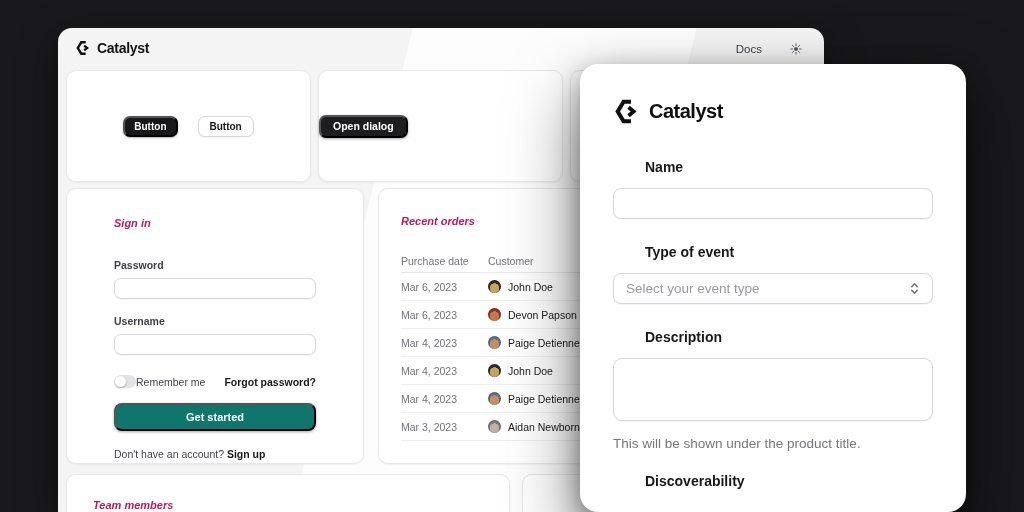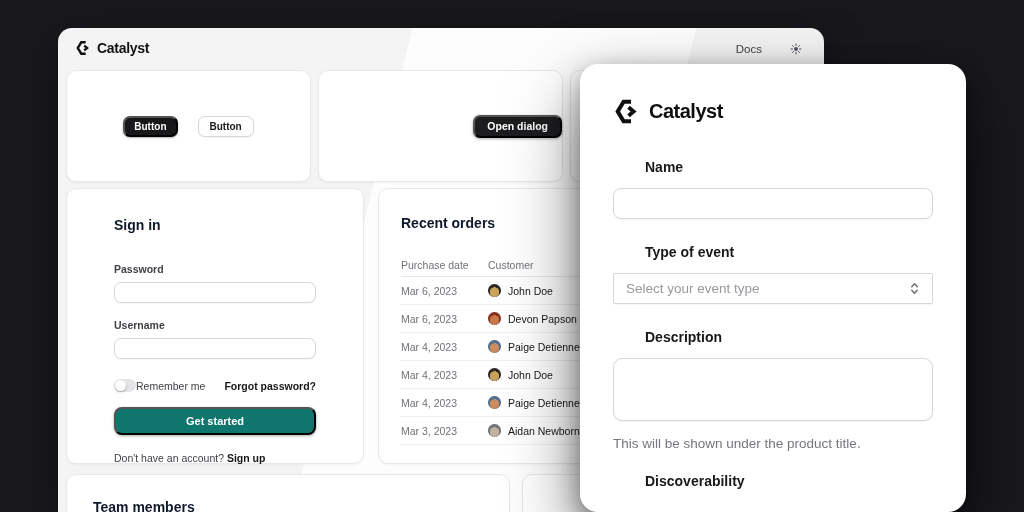--- a/index.html
+++ b/index.html
@@ -26,25 +26,25 @@
   .appbar { position:absolute; left:0; top:0; width:100%; height:42px; z-index:2; }
   .brand { position:absolute; left:17px; top:12px; display:flex; align-items:center; gap:6px; }
   .brand-text { font-size:14px; font-weight:700; letter-spacing:-0.3px; color:#121215; }
   .docs-link { position:absolute; right:62px; top:15px; font-size:11.5px; color:#3f3f46; cursor:pointer; }
   .theme-btn { position:absolute; right:20px; top:13px; width:16px; height:16px; display:flex; align-items:center; justify-content:center; cursor:pointer; }
 
   .card {
     position:absolute; background:#fff; border:1px solid #e8e8ea;
     border-radius:10px; box-shadow:0 1px 2px rgba(24,24,27,.05); z-index:1;
   }
-  .card-title { font-size:14px; font-weight:700; color:#0f172a; }
+  .card-title { font-size:11px; font-weight:700; color:#be185d;font-style:italic; }
 
   
   .card-buttons { left:8px; top:42px; width:245px; height:112px; display:flex; align-items:center; justify-content:center; gap:20px; }
-  .card-dialog  { left:260px; top:42px; width:245px; height:112px; display:flex; align-items:center; justify-content:flex-end; }
+  .card-dialog  { left:260px; top:42px; width:245px; height:112px; display:flex; align-items:center; justify-content:flex-start; }
   .card-hidden1 { left:512px; top:42px; width:246px; height:112px; }
 
   .btn { border-radius:7px; font-weight:700; display:inline-flex; align-items:center; justify-content:center; cursor:pointer; }
   .btn-solid { background:#18181b; color:#fff; font-size:10px; height:21px; padding:0 9px; box-shadow:0 1px 2px rgba(0,0,0,.3); }
   .btn-outline { background:#fff; color:#18181b; font-size:10px; height:21px; padding:0 11px; border:1px solid #d6d6db; box-shadow:0 1px 1px rgba(0,0,0,.05); }
   .btn-dialog { background:#1d1d20; color:#fff; font-size:10.5px; height:23px; padding:0 12px; box-shadow:0 1px 3px rgba(0,0,0,.35); }
 
   
   .card-signin { left:8px; top:160px; width:298px; height:276px; padding:28px 47px 0 47px; }
   .field-label { font-size:10.5px; font-weight:600; color:#3f3f46; }
@@ -90,21 +90,21 @@
   .drawer-brand-text { font-size:20px; font-weight:700; letter-spacing:-0.5px; color:#0f0f12; }
   .d-label { display:block; font-size:14px; font-weight:600; color:#18181b; }
   .d-group { margin-bottom:25px; }
   .d-label { margin-bottom:13px;margin-left:32px; }
   .d-input {
     width:100%; height:31px; border:1px solid #d6d6db; border-radius:8px; background:#fff;
     box-shadow:0 1px 1px rgba(0,0,0,.04); font-size:13.5px; padding:0 12px;
     font-family:"Liberation Sans", sans-serif;
   }
   .d-select {
-    width:100%; height:31px; border:1px solid #d6d6db; border-radius:2px; background:#fff;
+    width:100%; height:31px; border:1px solid #d6d6db; border-radius:8px; background:#fff;
     box-shadow:0 1px 1px rgba(0,0,0,.04); display:flex; align-items:center;
     padding:0 12px; cursor:pointer;
   }
   .d-select .placeholder { font-size:13.5px; color:#98989f; }
   .d-select .chevrons { margin-left:auto; display:flex; }
   .d-textarea {
     width:100%; height:63px; border:1px solid #d6d6db; border-radius:9px; background:#fff;
     box-shadow:0 1px 1px rgba(0,0,0,.04); resize:none; font-family:"Liberation Sans", sans-serif;
     font-size:13.5px; padding:8px 12px;
   }

